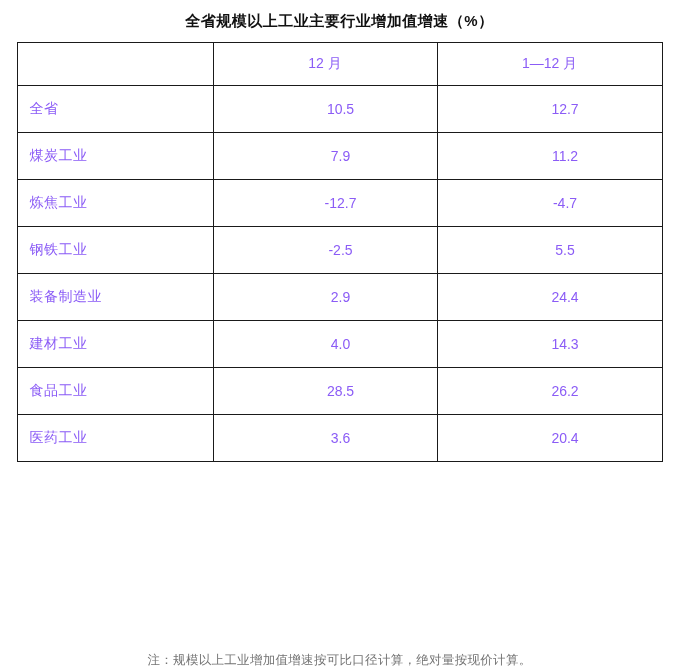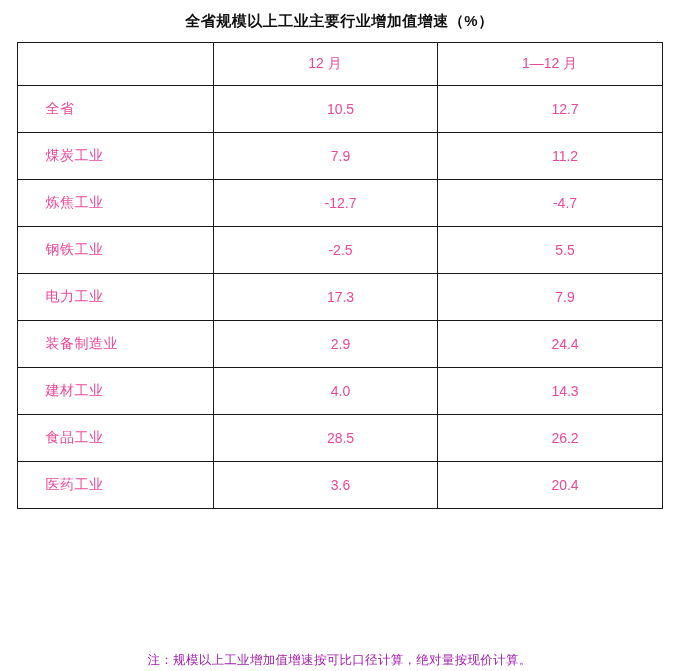--- a/index.html
+++ b/index.html
@@ -33,21 +33,21 @@
     border-collapse: collapse;
     width: 645px;
     margin: 0 auto;
     table-layout: fixed;
   }
   table.data-table td,
   table.data-table th {
     border: 1px solid #1a1a1a;
     font-weight: normal;
     font-size: 14px;
-    color: #ec4899;
+    color: #8b5cf6;
     background: #ffffff;
   }
   col.c-label { width: 196px; }
   col.c-m12 { width: 224px; }
   col.c-cum { width: 225px; }
 
   thead td {
     height: 40px;
     text-align: center;
     vertical-align: middle;
@@ -56,36 +56,36 @@
   .hdr-blank {
     text-align: left;
   }
   tbody td {
     height: 44px;
     vertical-align: middle;
     padding-left: 32px;
   }
   td.row-label {
     text-align: left;
-    padding-left: 28px;
+    padding-left: 12px;
     font-size: 14px;
     letter-spacing: 0.5px;
   }
   td.num {
     text-align: center;
     font-size: 14px;
   }
   .footnote {
     position: absolute;
     left: 0;
     right: 0;
     bottom: 2px;
     text-align: center;
     font-size: 12.5px;
-    color: #a21caf;
+    color: #737373;
     letter-spacing: 0.3px;
     white-space: nowrap;
     overflow: hidden;
     margin-top: 8px;
   }
 </style>
 </head>
 <body>
 
 <div class="page">
@@ -120,25 +120,20 @@
         <td class="row-label">炼焦工业</td>
         <td class="num">-12.7</td>
         <td class="num">-4.7</td>
       </tr>
       <tr>
         <td class="row-label">钢铁工业</td>
         <td class="num">-2.5</td>
         <td class="num">5.5</td>
       </tr>
       <tr>
-        <td class="row-label">电力工业</td>
-        <td class="num">17.3</td>
-        <td class="num">7.9</td>
-      </tr>
-      <tr>
         <td class="row-label">装备制造业</td>
         <td class="num">2.9</td>
         <td class="num">24.4</td>
       </tr>
       <tr>
         <td class="row-label">建材工业</td>
         <td class="num">4.0</td>
         <td class="num">14.3</td>
       </tr>
       <tr>

